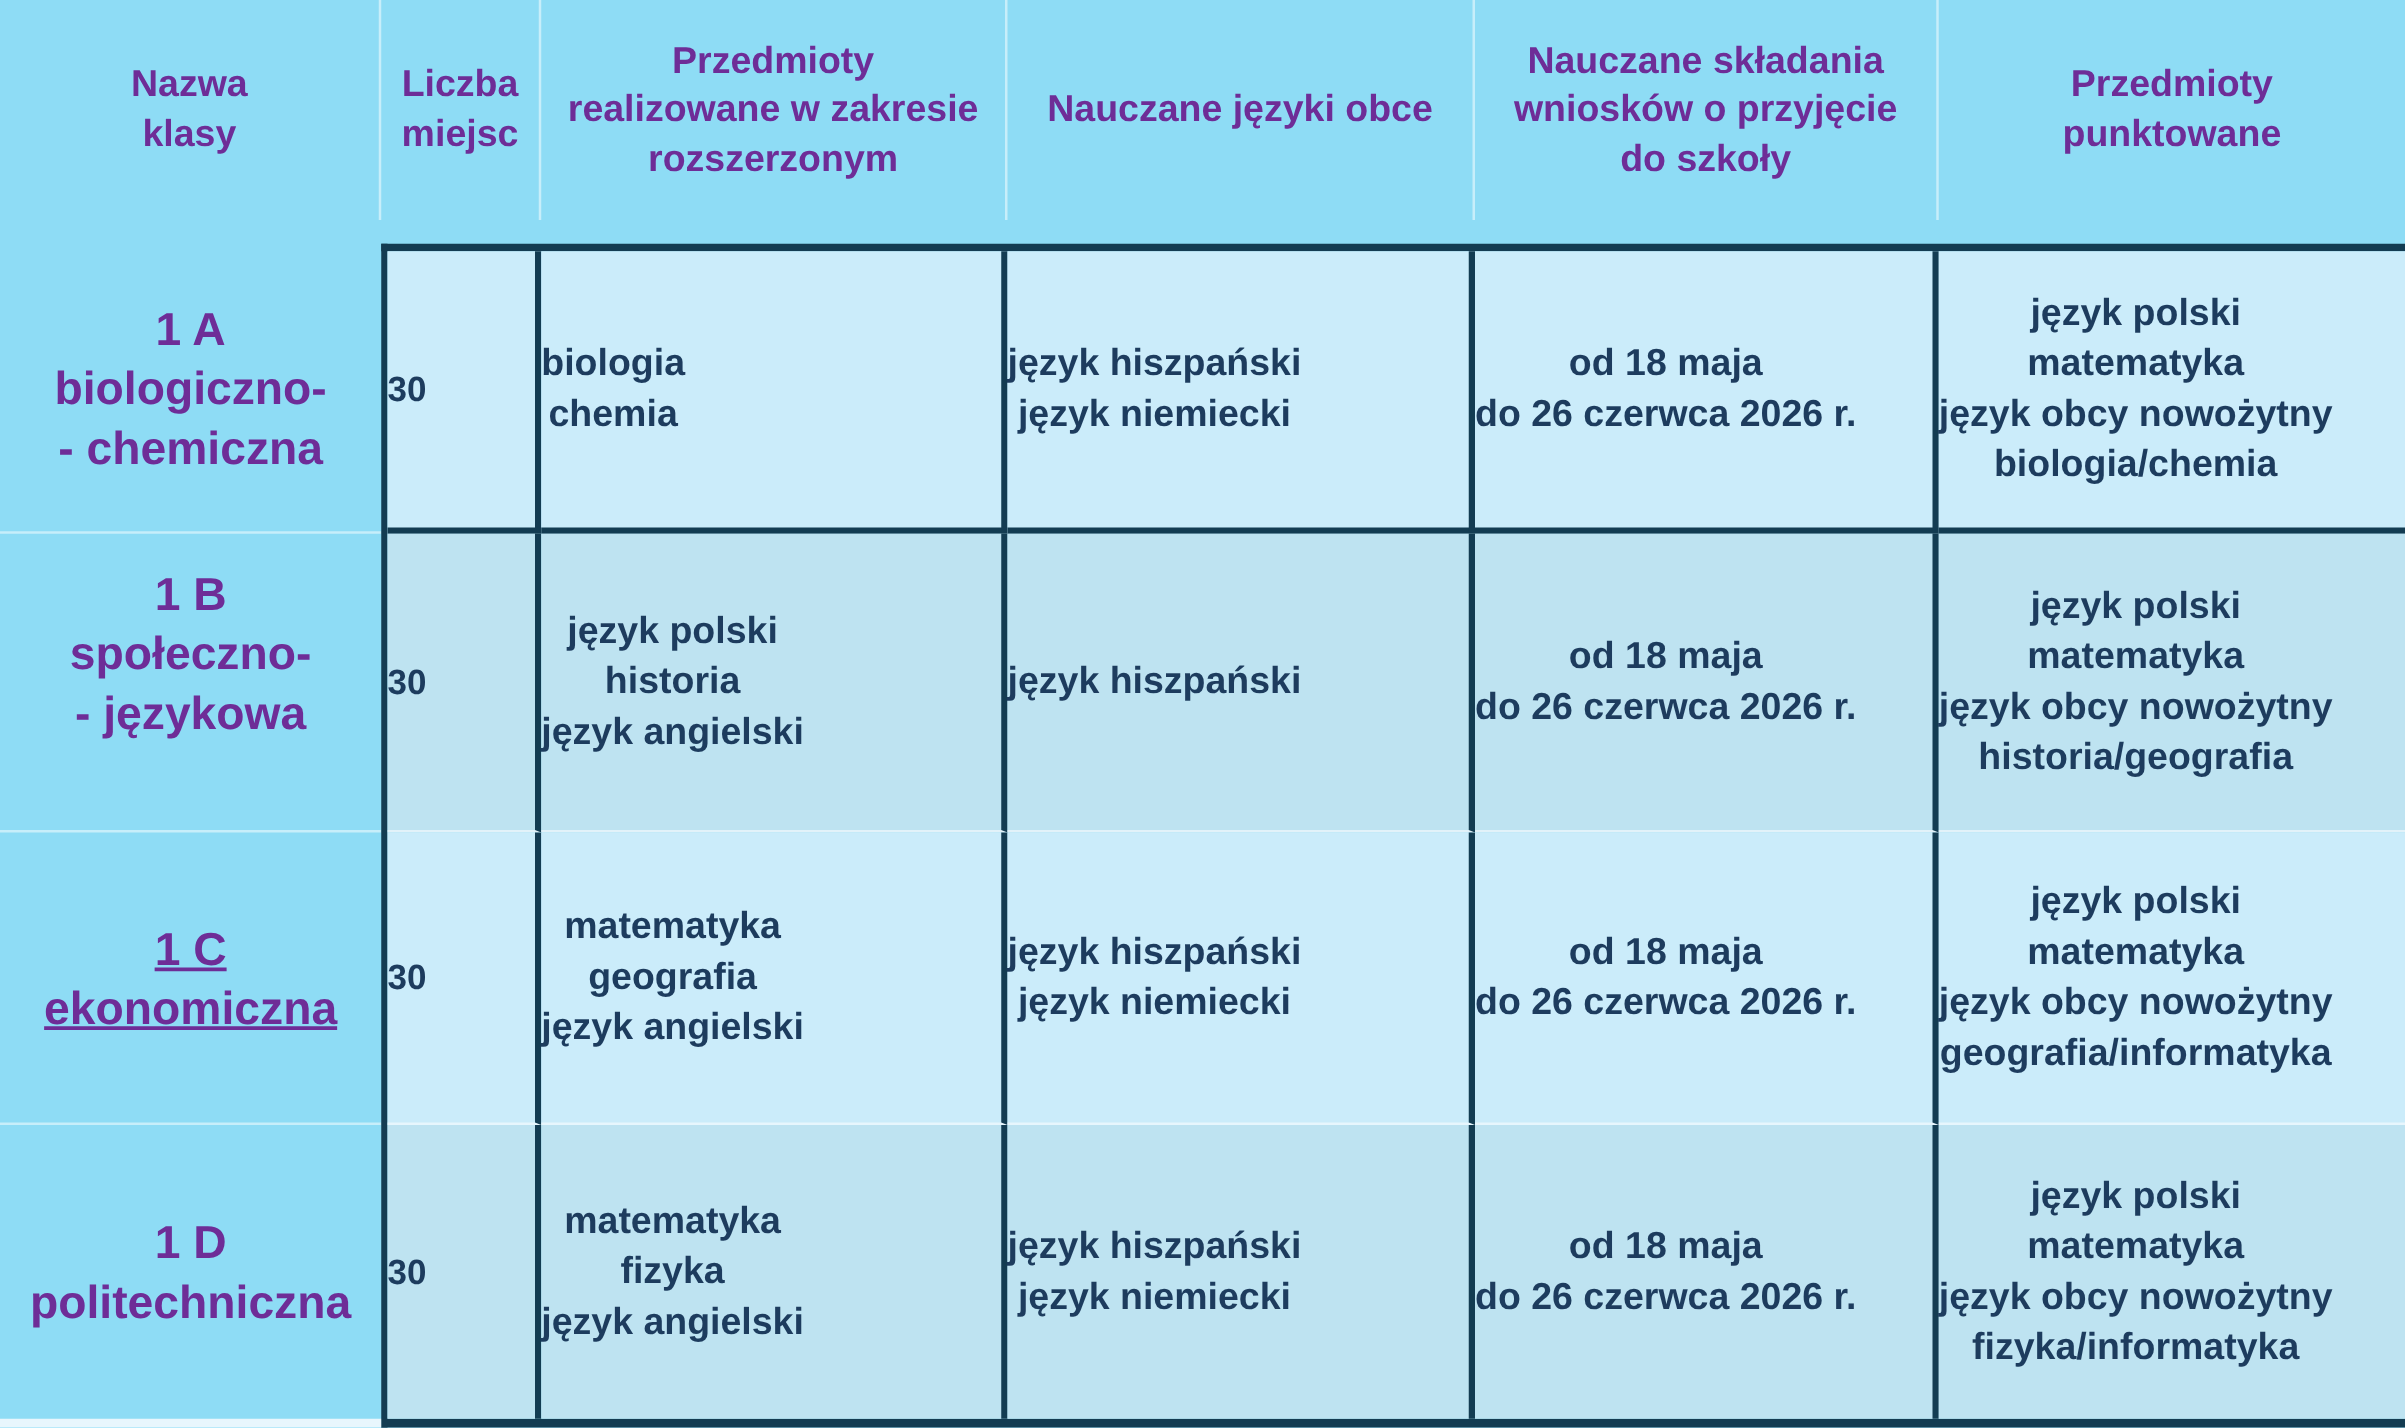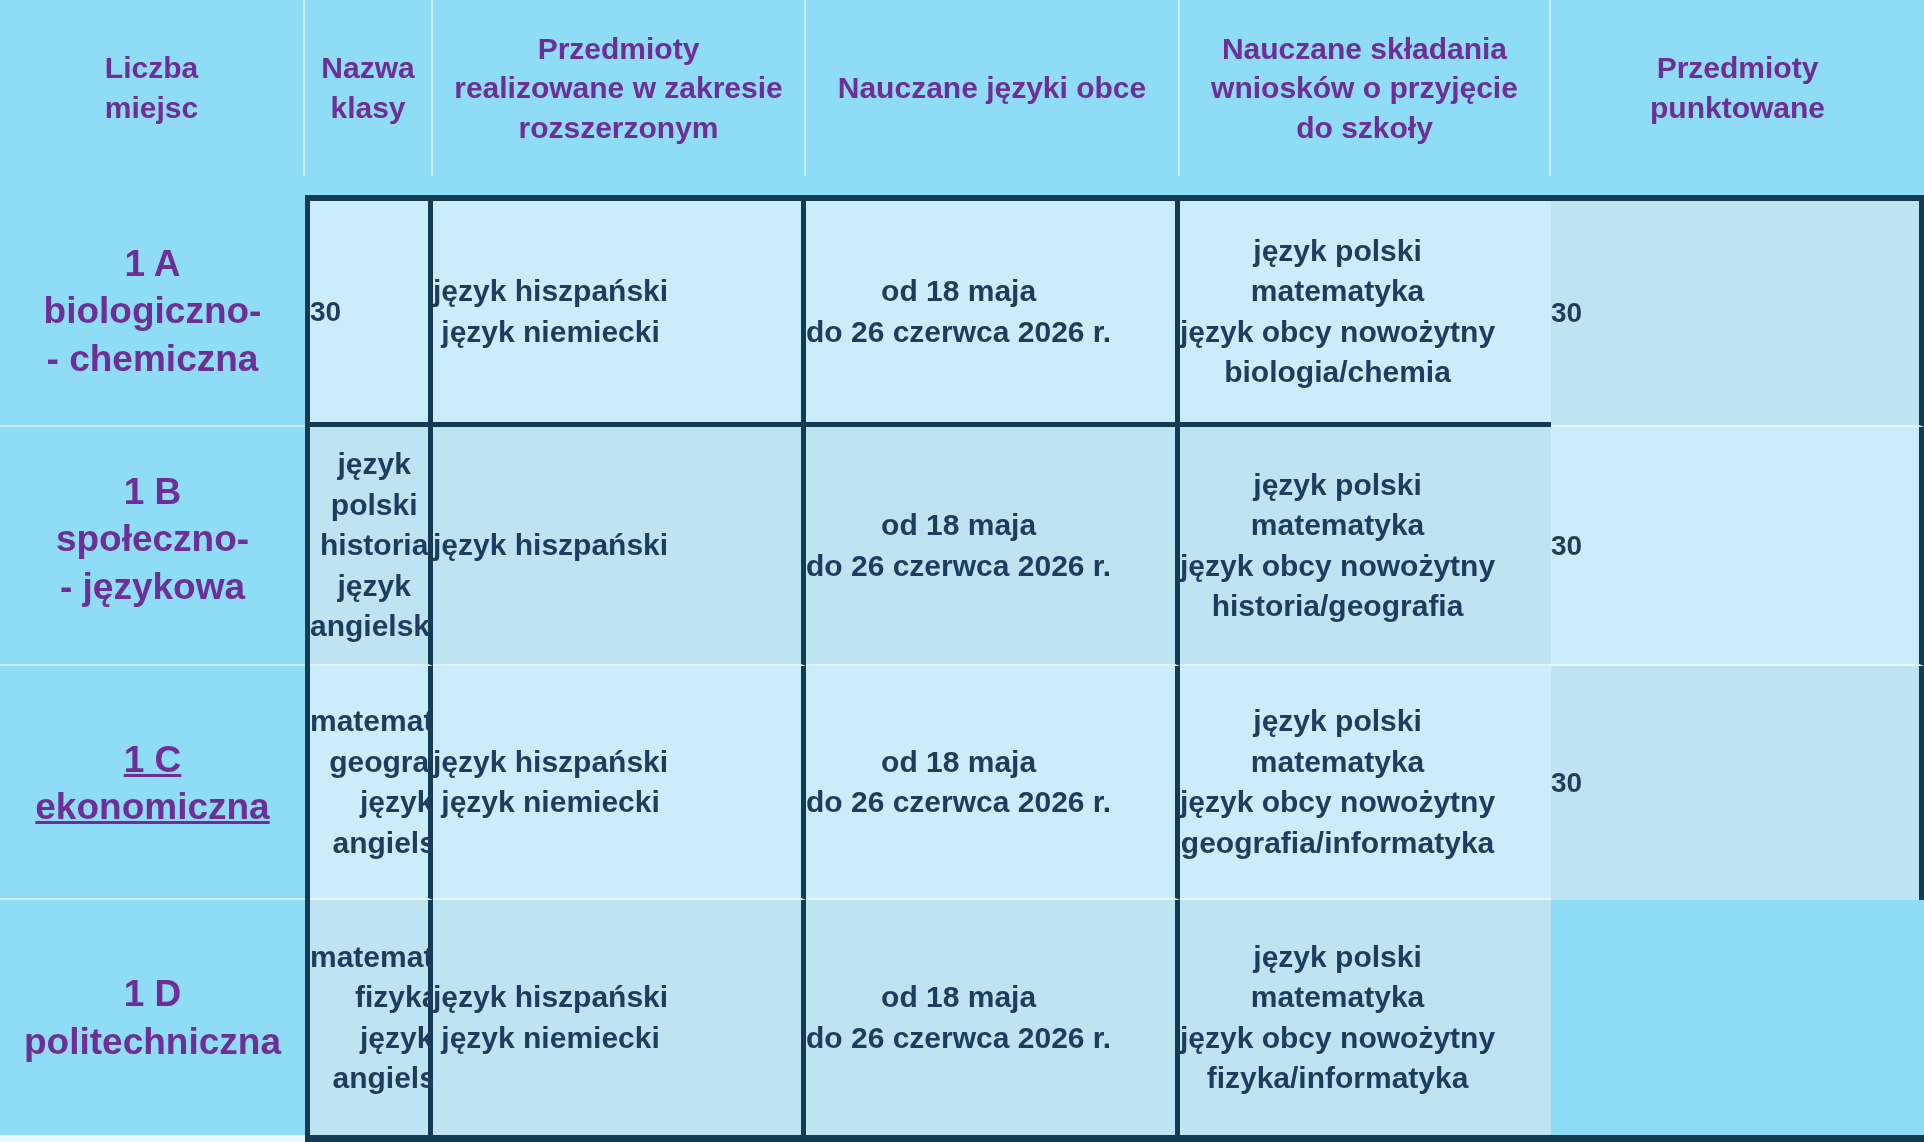--- a/index.html
+++ b/index.html
@@ -48,21 +48,21 @@
     display: flex;
     align-items: center;
     justify-content: center;
     text-align: center;
     color: #6e2d97;
     font-size: 37px;
     line-height: 1.28;
     white-space: pre-line;
   }
   .name-1 { top: 0;     height: 232px; }
-  .name-2 { top: 232px; height: 224px; }
+  .name-2 { top: 216px; height: 224px; }
   .name-3 { top: 471px; height: 234px; text-decoration: underline; }
   .name-4 { top: 705px; height: 235px; }
   .name-sep {
     position: absolute;
     left: 0; width: 305px; height: 2px;
     background: rgba(255,255,255,0.5);
   }
   .ns-1 { top: 230px; }
   .ns-2 { top: 469px; }
   .ns-3 { top: 703px; }
@@ -105,24 +105,24 @@
     width: 305px; height: 7px;
     background: #e8f6fd;
   }
 </style>
 </head>
 <body>
 
 <div class="slide">
 
   <div class="header-row">
+    <div class="header-cell sep">Nazwa
+klasy</div>
     <div class="header-cell sep">Liczba
 miejsc</div>
-    <div class="header-cell sep">Nazwa
-klasy</div>
     <div class="header-cell sep">Przedmioty
 realizowane w zakresie
 rozszerzonym</div>
     <div class="header-cell sep">Nauczane języki obce</div>
     <div class="header-cell sep">Nauczane składania
 wniosków o przyjęcie
 do szkoły</div>
     <div class="header-cell">Przedmioty
 punktowane</div>
   </div>
@@ -139,20 +139,22 @@
     <div class="name-cell name-4">1 D
 politechniczna</div>
     <div class="name-sep ns-1"></div>
     <div class="name-sep ns-2"></div>
     <div class="name-sep ns-3"></div>
   </div>
 
   <div class="table-area">
 
     <div class="cell row-a"><div class="cell vline hline-dark seats" style="width:100%;height:100%">30</div></div>
+    <div class="cell row-a"><div class="cell vline hline-dark" style="width:100%;height:100%">biologia
+chemia</div></div>
     <div class="cell row-a"><div class="cell vline hline-dark" style="width:100%;height:100%">język hiszpański
 język niemiecki</div></div>
     <div class="cell row-a"><div class="cell vline hline-dark" style="width:100%;height:100%">od 18 maja
 do 26 czerwca 2026 r.</div></div>
     <div class="cell row-a"><div class="cell hline-dark" style="width:100%;height:100%">język polski
 matematyka
 język obcy nowożytny
 biologia/chemia</div></div>
 
     <div class="cell row-b"><div class="cell vline hline-light seats" style="width:100%;height:100%">30</div></div>

